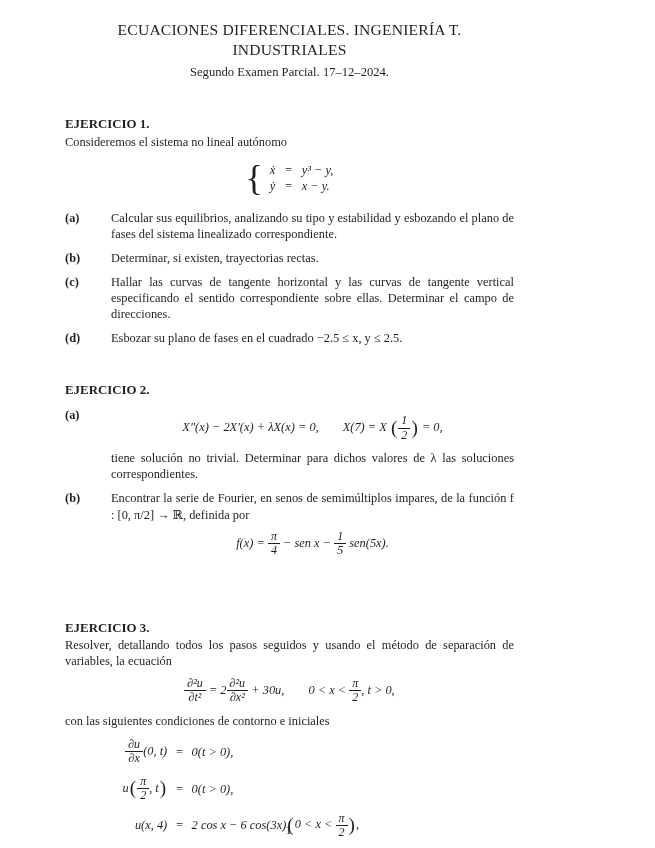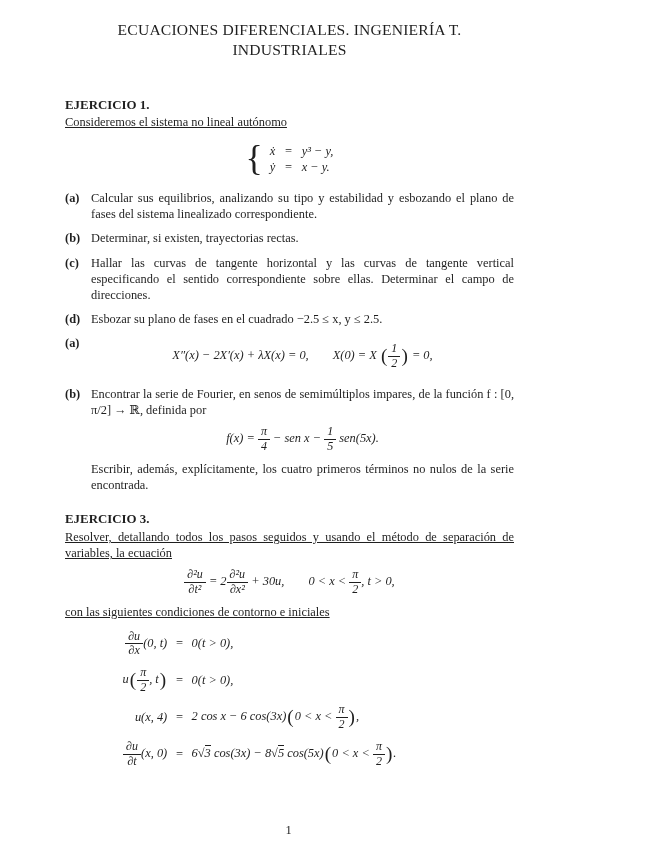--- a/index.html
+++ b/index.html
@@ -28,37 +28,37 @@
   .subtitle {
     text-align: center;
     font-size: 12.6px;
     margin-top: 3px;
   }
   .hd {
     font-weight: bold;
     font-size: 12.9px;
     margin-top: 36px;
   }
-  .hd-3 { margin-top: 18px; }
+  .hd-3 { margin-top: 54px; }
   .par {
     margin: 1px 0 0 0;
     text-align: justify;
-    text-decoration: underline;
   }
   .item {
     display: flex;
     margin: 8px 0 0 0;
   }
   .item-label {
     font-weight: bold;
     flex: 0 0 26px;
   }
   .item-body {
     flex: 1;
     text-align: justify;
+    margin-left: 20px;
   }
   .display {
     text-align: center;
     font-style: italic;
     margin: 7px 0 8px 0;
   }
   .frac {
     display: inline-block;
     vertical-align: middle;
     text-align: center;
@@ -122,20 +122,21 @@
     text-align: center;
   }
 </style>
 </head>
 <body>
 
 <div class="page">
 
   <div>
     <div class="title">ECUACIONES DIFERENCIALES. INGENIERÍA T. INDUSTRIALES</div>
+    <div class="subtitle">Segundo Examen Parcial. 17–12–2024.</div>
   </div>
 
   <div>
     <div class="hd">EJERCICIO 1.</div>
     <p class="par">Consideremos el sistema no lineal autónomo</p>
 
     <div class="system">
       <span class="brace">{</span>
       <div class="sys-rows">
         <span>ẋ</span>
@@ -159,38 +160,39 @@
       <span class="item-label">(c)</span>
       <div class="item-body">Hallar las curvas de tangente horizontal y las curvas de tangente vertical especificando el sentido correspondiente sobre ellas. Determinar el campo de direcciones.</div>
     </div>
     <div class="item">
       <span class="item-label">(d)</span>
       <div class="item-body">Esbozar su plano de fases en el cuadrado −2.5 ≤ x, y ≤ 2.5.</div>
     </div>
   </div>
 
   <div>
+    <div class="hd">EJERCICIO 2.</div>
 
     <div class="item">
       <span class="item-label">(a)</span>
       <div class="item-body">
         <div class="display">
-          <span>X″(x) − 2X′(x) + λX(x) = 0,</span><span class="qquad"></span><span>X(0) = X </span><span class="bigp">(</span><span class="frac"><span class="num">1</span><span class="den">2</span></span><span class="bigp">)</span><span> = 0,</span>
+          <span>X″(x) − 2X′(x) + λX(x) = 0,</span><span class="qquad"></span><span>X(7) = X </span><span class="bigp">(</span><span class="frac"><span class="num">1</span><span class="den">2</span></span><span class="bigp">)</span><span> = 0,</span>
         </div>
+        <div>tiene solución no trivial. Determinar para dichos valores de λ las soluciones correspondientes.</div>
       </div>
     </div>
 
     <div class="item">
       <span class="item-label">(b)</span>
       <div class="item-body">
         <div>Encontrar la serie de Fourier, en senos de semimúltiplos impares, de la función f : [0, π/2] → ℝ, definida por</div>
         <div class="display">
           <span>f(x) = </span><span class="frac"><span class="num">π</span><span class="den">4</span></span><span> − sen x − </span><span class="frac"><span class="num">1</span><span class="den">5</span></span><span> sen(5x).</span>
         </div>
-        <div>Escribir, además, explícitamente, los cuatro primeros términos no nulos de la serie encontrada.</div>
       </div>
     </div>
   </div>
 
   <div>
     <div class="hd hd-3">EJERCICIO 3.</div>
     <p class="par">Resolver, detallando todos los pasos seguidos y usando el método de separación de variables, la ecuación</p>
 
     <div class="display">
       <span class="frac"><span class="num">∂²u</span><span class="den">∂t²</span></span><span> = 2</span><span class="frac"><span class="num">∂²u</span><span class="den">∂x²</span></span><span> + 30u,</span><span class="qquad"></span><span>0 &lt; x &lt; </span><span class="frac"><span class="num">π</span><span class="den">2</span></span><span>, t &gt; 0,</span>

